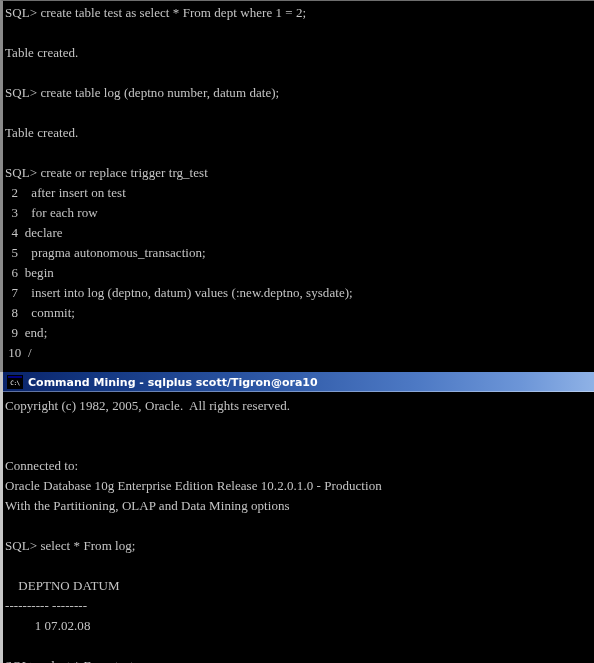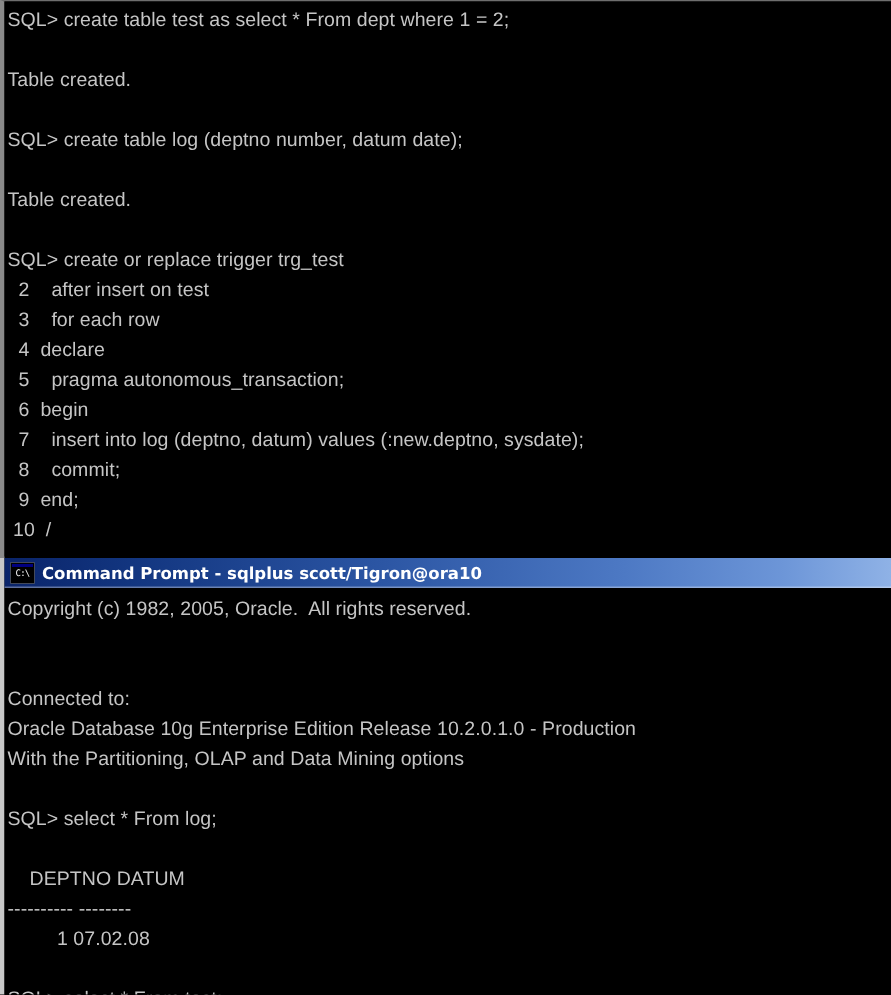--- a/index.html
+++ b/index.html
@@ -110,21 +110,21 @@
   
   .title-underline {
     height: 2px;
     background: #000000;
   }
 
   
   .term {
     background: #000000;
     color: #c0c0c0;
-    font-family: Liberation Sans, sans-serif;
+    font-family: Liberation Serif, serif;
     font-size: 13px;
     line-height: 20px;
     white-space: pre;
     padding: 0 0 0 2px;
     box-sizing: border-box;
     letter-spacing: 0.05px;
   }
   .console-window.back .term {
     padding-top: 2px;
     height: 370px;
@@ -153,21 +153,21 @@
     <div class="term"><div class="line">SQL&gt; create table test as select * From dept where 1 = 2;</div><div class="line blank">&nbsp;</div><div class="line">Table created.</div><div class="line blank">&nbsp;</div><div class="line">SQL&gt; create table log (deptno number, datum date);</div><div class="line blank">&nbsp;</div><div class="line">Table created.</div><div class="line blank">&nbsp;</div><div class="line">SQL&gt; create or replace trigger trg_test</div><div class="line">  2    after insert on test</div><div class="line">  3    for each row</div><div class="line">  4  declare</div><div class="line">  5    pragma autonomous_transaction;</div><div class="line">  6  begin</div><div class="line">  7    insert into log (deptno, datum) values (:new.deptno, sysdate);</div><div class="line">  8    commit;</div><div class="line">  9  end;</div><div class="line"> 10  /</div><div class="line blank">&nbsp;</div></div>
   </div>
 
   <div class="console-window front">
 
     <div class="titlebar">
       <div class="cmd-icon">
         <div class="bar"></div>
         <div class="glyph">C:\</div>
       </div>
-      <div class="titlebar-text">Command Prompt - sqlplus scott/Tigron@ora10</div>
+      <div class="titlebar-text">Command Mining - sqlplus scott/Tigron@ora10</div>
     </div>
 
     <div class="title-underline"></div>
 
     <div class="term"><div class="line">Copyright (c) 1982, 2005, Oracle.  All rights reserved.</div><div class="line blank">&nbsp;</div><div class="line blank">&nbsp;</div><div class="line">Connected to:</div><div class="line">Oracle Database 10g Enterprise Edition Release 10.2.0.1.0 - Production</div><div class="line">With the Partitioning, OLAP and Data Mining options</div><div class="line blank">&nbsp;</div><div class="line">SQL&gt; select * From log;</div><div class="line blank">&nbsp;</div><div class="line">    DEPTNO DATUM</div><div class="line">---------- --------</div><div class="line">         1 07.02.08</div><div class="line blank">&nbsp;</div><div class="line">SQL&gt; select * From test;</div></div>
   </div>
 
 </div>
 
 </body></html>

